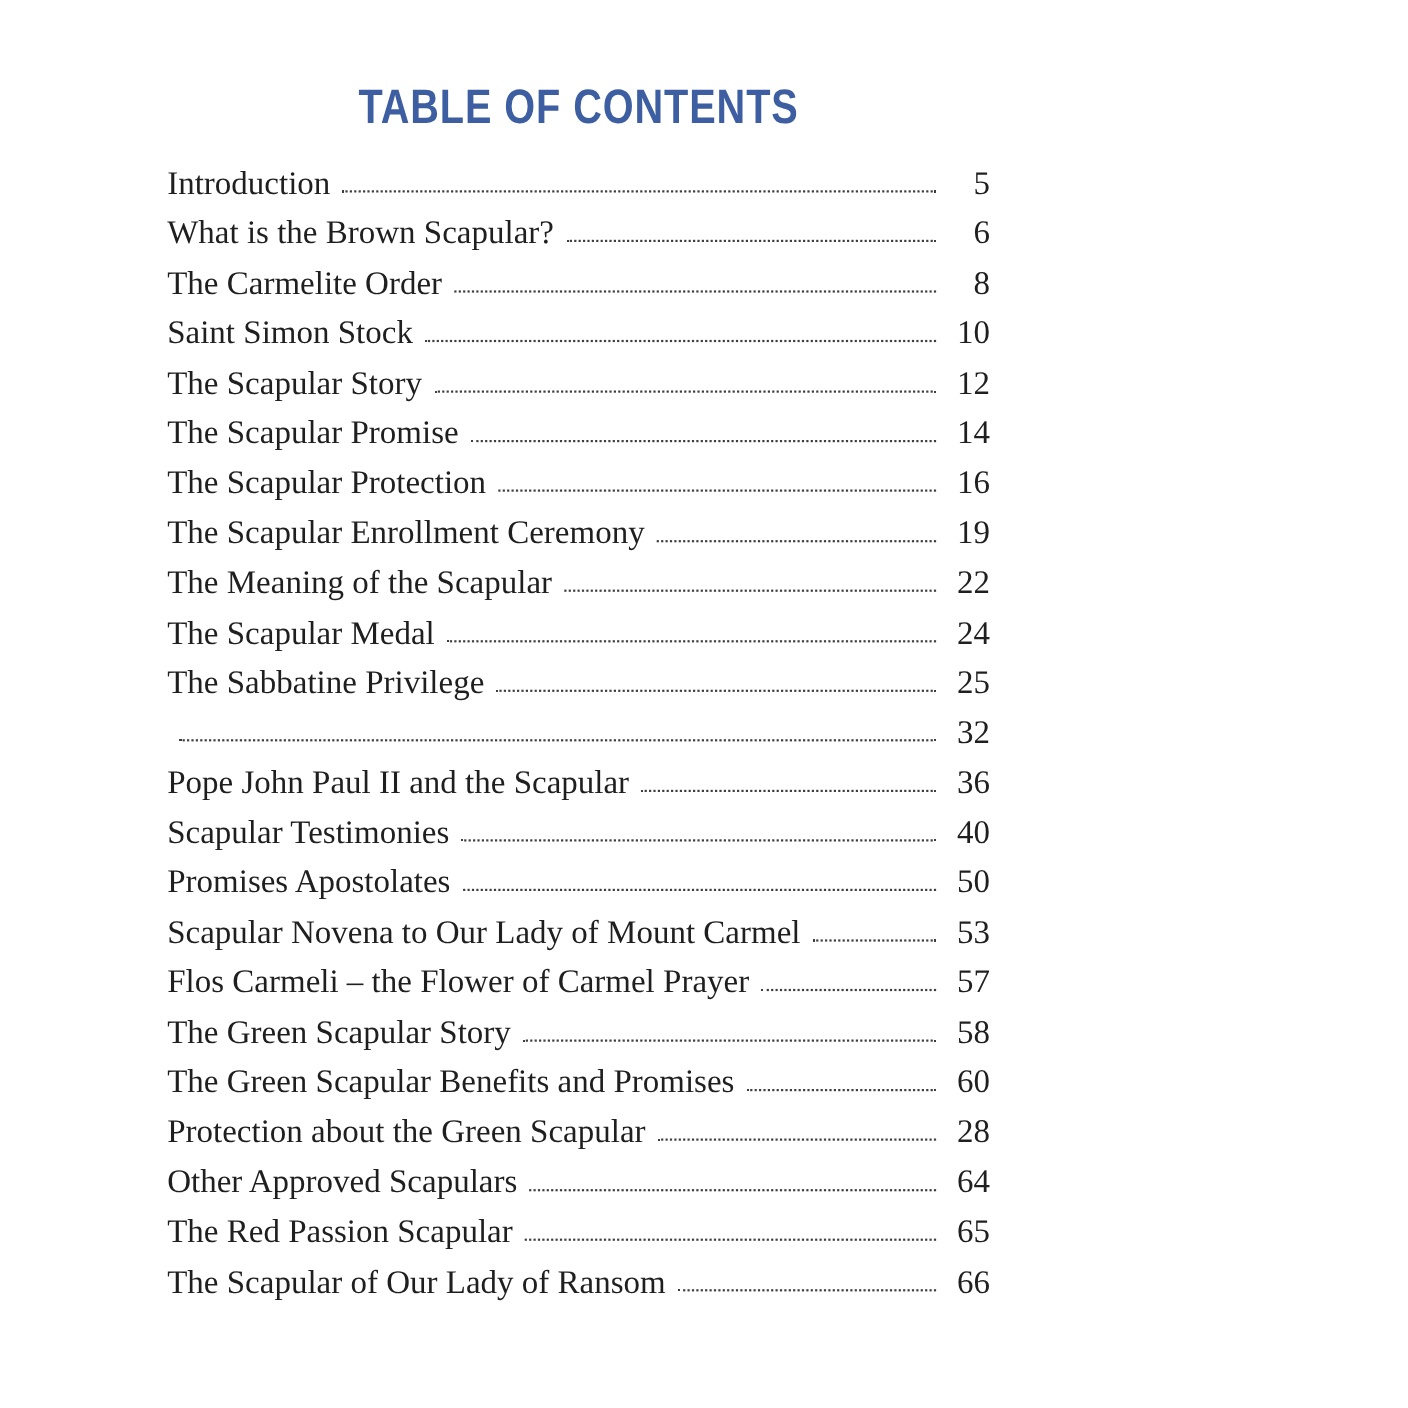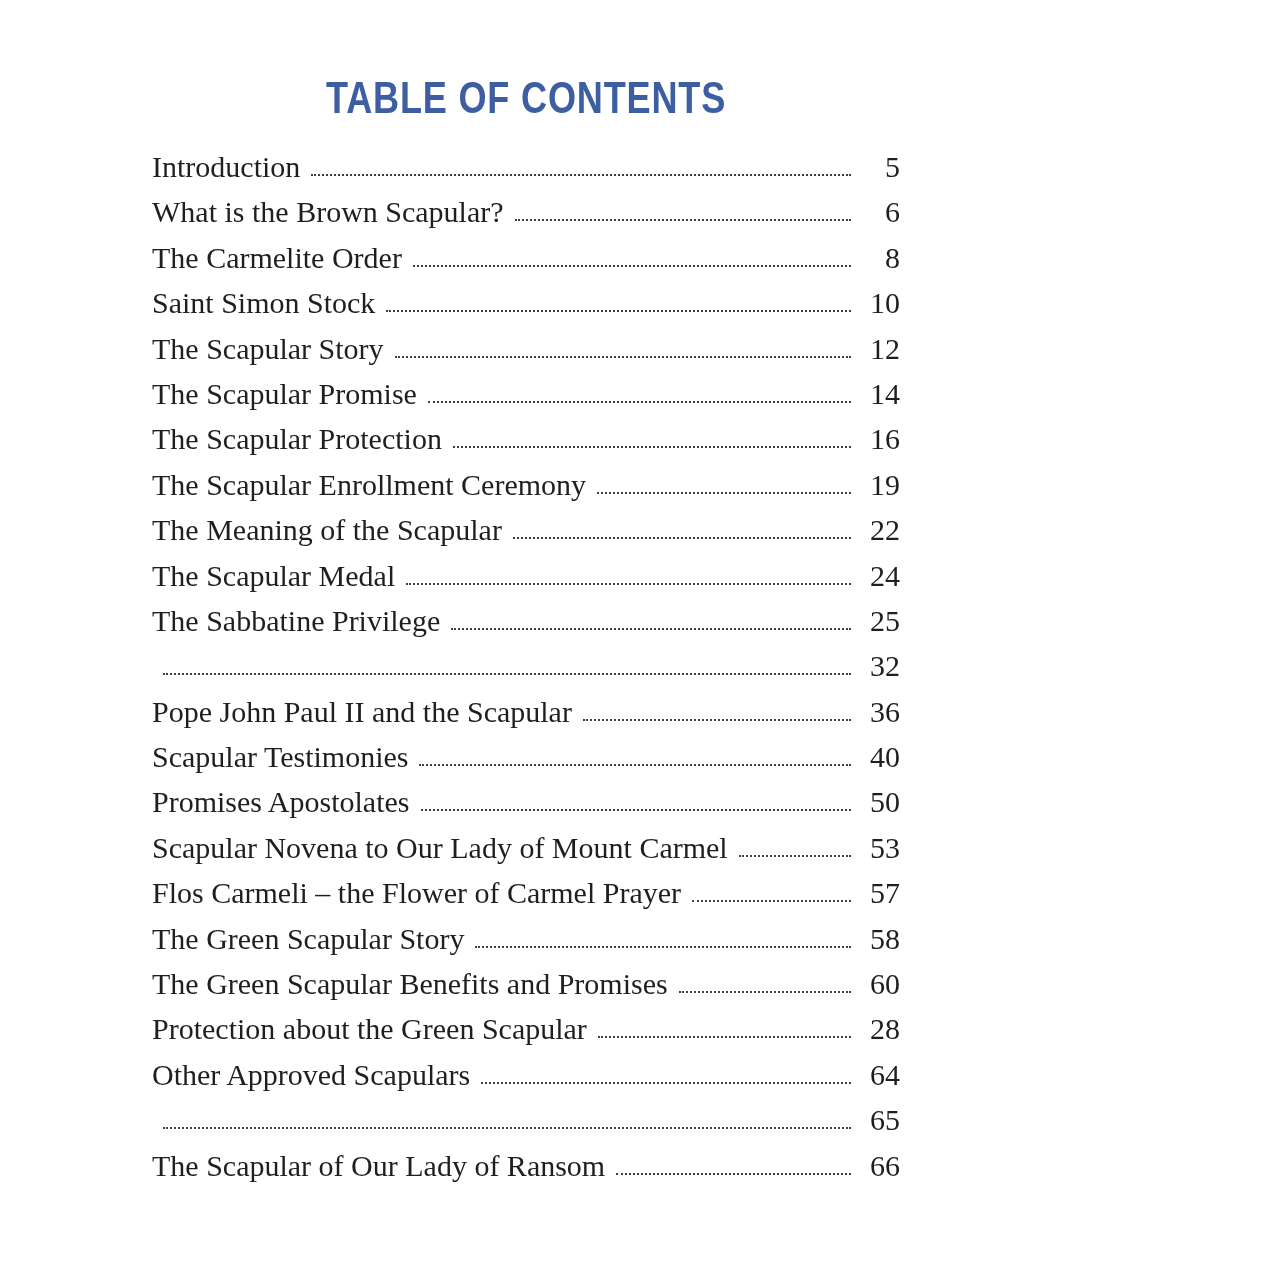--- a/index.html
+++ b/index.html
@@ -169,20 +169,21 @@
           <span class="toc-label">Protection about the Green Scapular</span>
           <span class="toc-leader"></span>
           <span class="toc-page">28</span>
         </div>
         <div class="toc-row">
           <span class="toc-label">Other Approved Scapulars</span>
           <span class="toc-leader"></span>
           <span class="toc-page">64</span>
         </div>
         <div class="toc-row">
+          <span class="toc-label">The Red Passion Scapular</span>
           <span class="toc-leader"></span>
           <span class="toc-page">65</span>
         </div>
         <div class="toc-row">
           <span class="toc-label">The Scapular of Our Lady of Ransom</span>
           <span class="toc-leader"></span>
           <span class="toc-page">66</span>
         </div>
       </div>
   </div>

